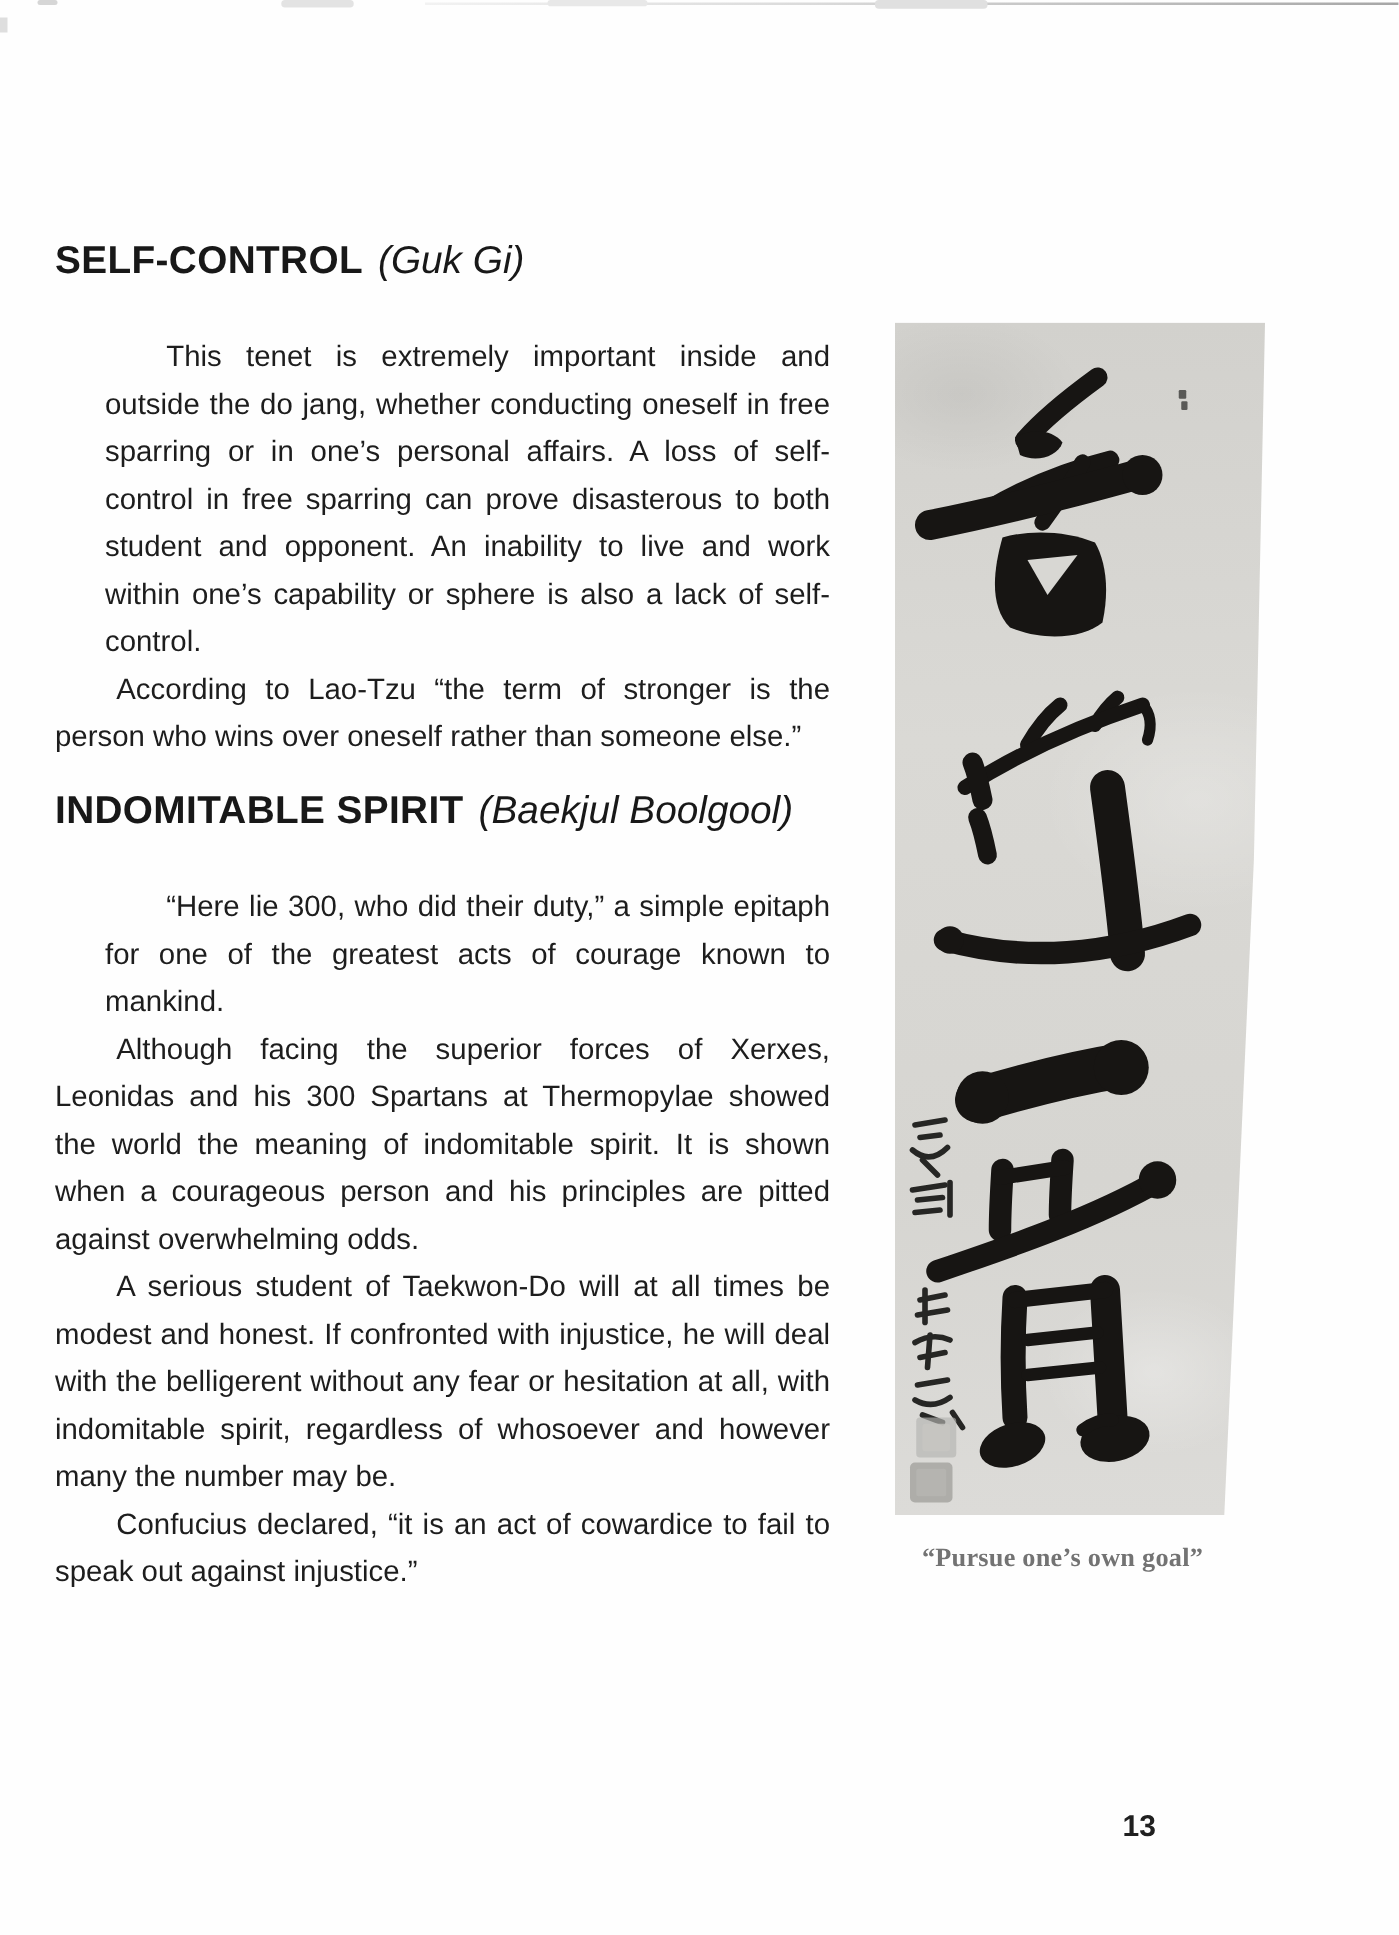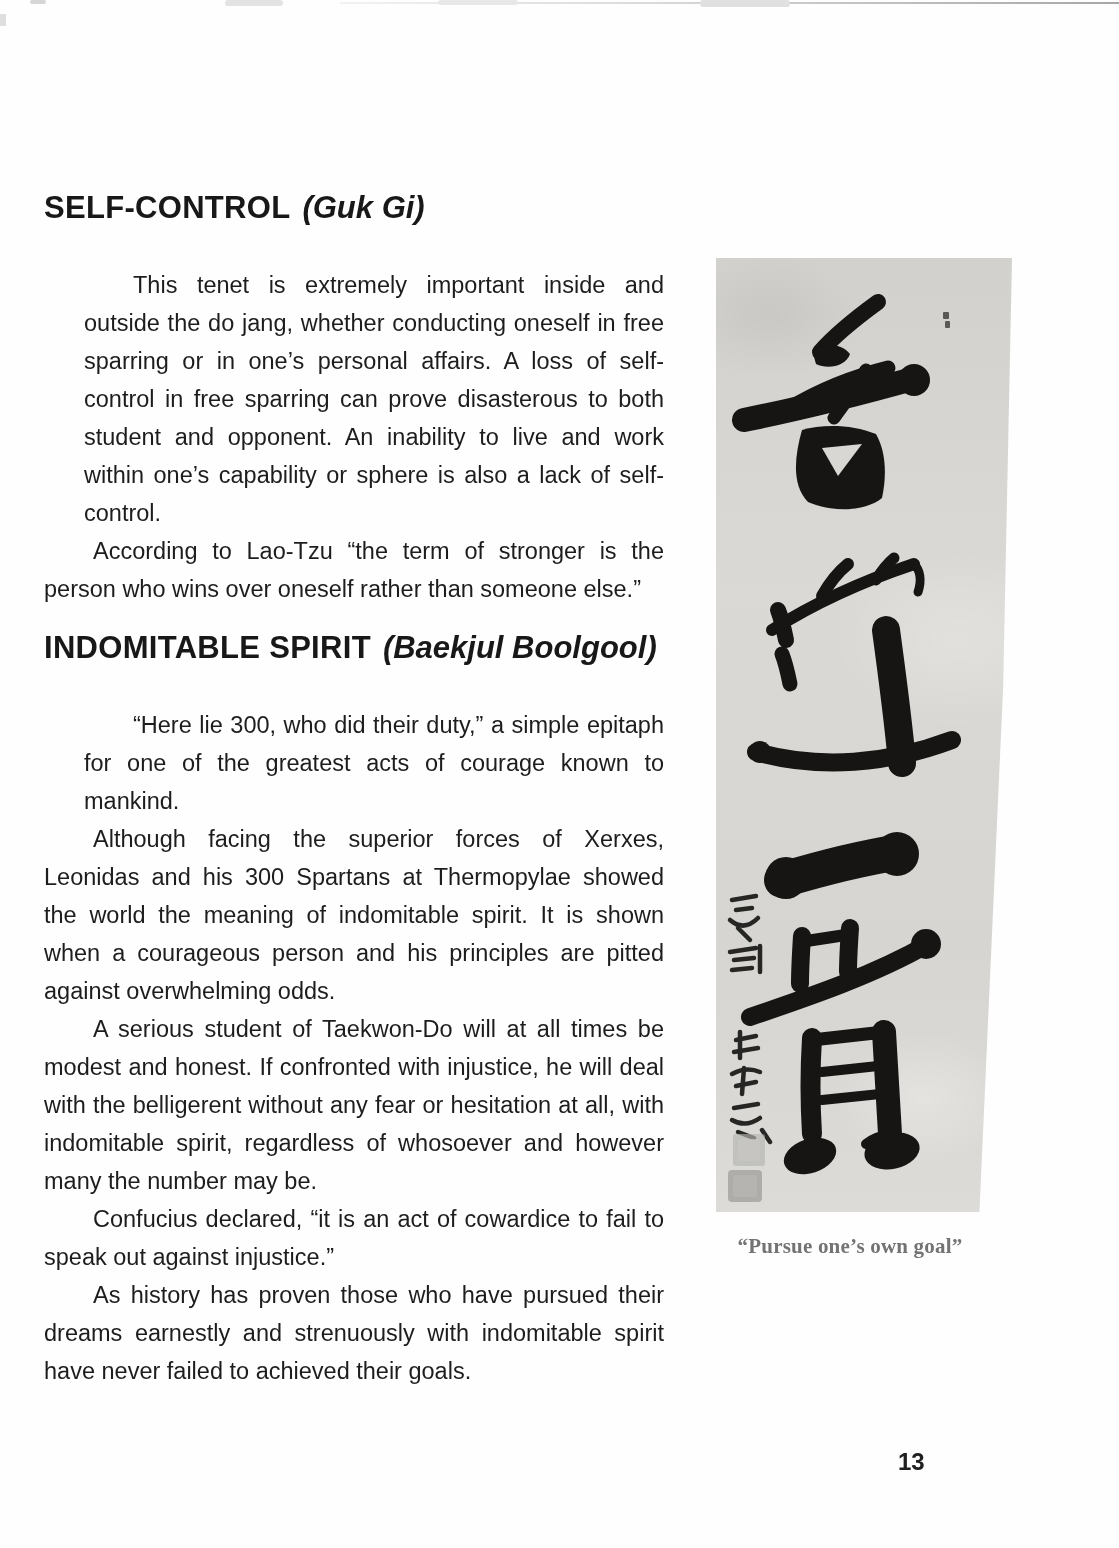--- a/index.html
+++ b/index.html
@@ -19,21 +19,21 @@
     background:linear-gradient(90deg,rgba(175,175,175,.15),rgba(150,150,150,.35) 40%,rgba(95,95,95,.55));}
   .a-dash1{top:0;left:30px;width:16px;height:4px;background:#d6d6d6;border-radius:2px;}
   .a-dash2{top:0;left:225px;width:58px;height:6px;background:#e3e3e3;border-radius:3px;}
   .a-dash3{top:0;left:438px;width:80px;height:5px;background:#e8e8e8;border-radius:3px;}
   .a-dash4{top:0;left:700px;width:90px;height:7px;background:#e0e0e0;border-radius:3px;}
   .a-edge{top:14px;left:0;width:6px;height:12px;background:#dedede;}
 
   
   .text-col{position:absolute;left:44px;top:190px;width:620px;}
   .heading{margin:0;font-size:31px;font-weight:bold;letter-spacing:.3px;color:#181818;}
-  .heading .h-rom{font-weight:bold;font-style:italic;margin-left:12px;letter-spacing:0;}
+  .heading .h-rom{font-weight:normal;font-style:italic;margin-left:12px;letter-spacing:0;}
   .heading.second{margin-top:22px;}
   .body-p{
     margin:0;font-size:23.5px;line-height:38px;
     text-align:justify;text-indent:49px;color:#1d1d1d;
   }
   .body-p.after-h{margin-top:40px;margin-left:40px;}
 
   
   .scroll{
     position:absolute;left:716px;top:258px;width:296px;height:954px;
@@ -74,21 +74,20 @@
 
     <p class="body-p after-h">This tenet is extremely important inside and outside the do jang, whether conducting oneself in free sparring or in one’s personal affairs. A loss of self-control in free sparring can prove disasterous to both student and opponent. An inability to live and work within one’s capability or sphere is also a lack of self-control.</p>
     <p class="body-p">According to Lao-Tzu “the term of stronger is the person who wins over oneself rather than someone else.”</p>
 
     <h2 class="heading second"><span>INDOMITABLE SPIRIT</span><span class="h-rom">(Baekjul Boolgool)</span></h2>
 
     <p class="body-p after-h">“Here lie 300, who did their duty,” a simple epitaph for one of the greatest acts of courage known to mankind.</p>
     <p class="body-p">Although facing the superior forces of Xerxes, Leonidas and his 300 Spartans at Thermopylae showed the world the meaning of indomitable spirit. It is shown when a courageous person and his principles are pitted against overwhelming odds.</p>
     <p class="body-p">A serious student of Taekwon-Do will at all times be modest and honest. If confronted with injustice, he will deal with the belligerent without any fear or hesitation at all, with indomitable spirit, regardless of whosoever and however many the number may be.</p>
     <p class="body-p">Confucius declared, “it is an act of cowardice to fail to speak out against injustice.”</p>
-    <p class="body-p">As history has proven those who have pursued their dreams earnestly and strenuously with indomitable spirit have never failed to achieved their goals.</p>
   </div>
 
   <div class="scroll" role="img" aria-label="吾道一貫">
     <svg width="296" height="954" viewBox="0 0 296 954" fill="none" stroke="#171513" stroke-linecap="round" stroke-linejoin="round">
 
       <g stroke="none" fill="#3b3b39" opacity=".8">
         <rect x="227" y="54" width="6" height="7" rx="1"></rect>
         <rect x="229" y="63" width="5" height="7" rx="1"></rect>
       </g>
 

